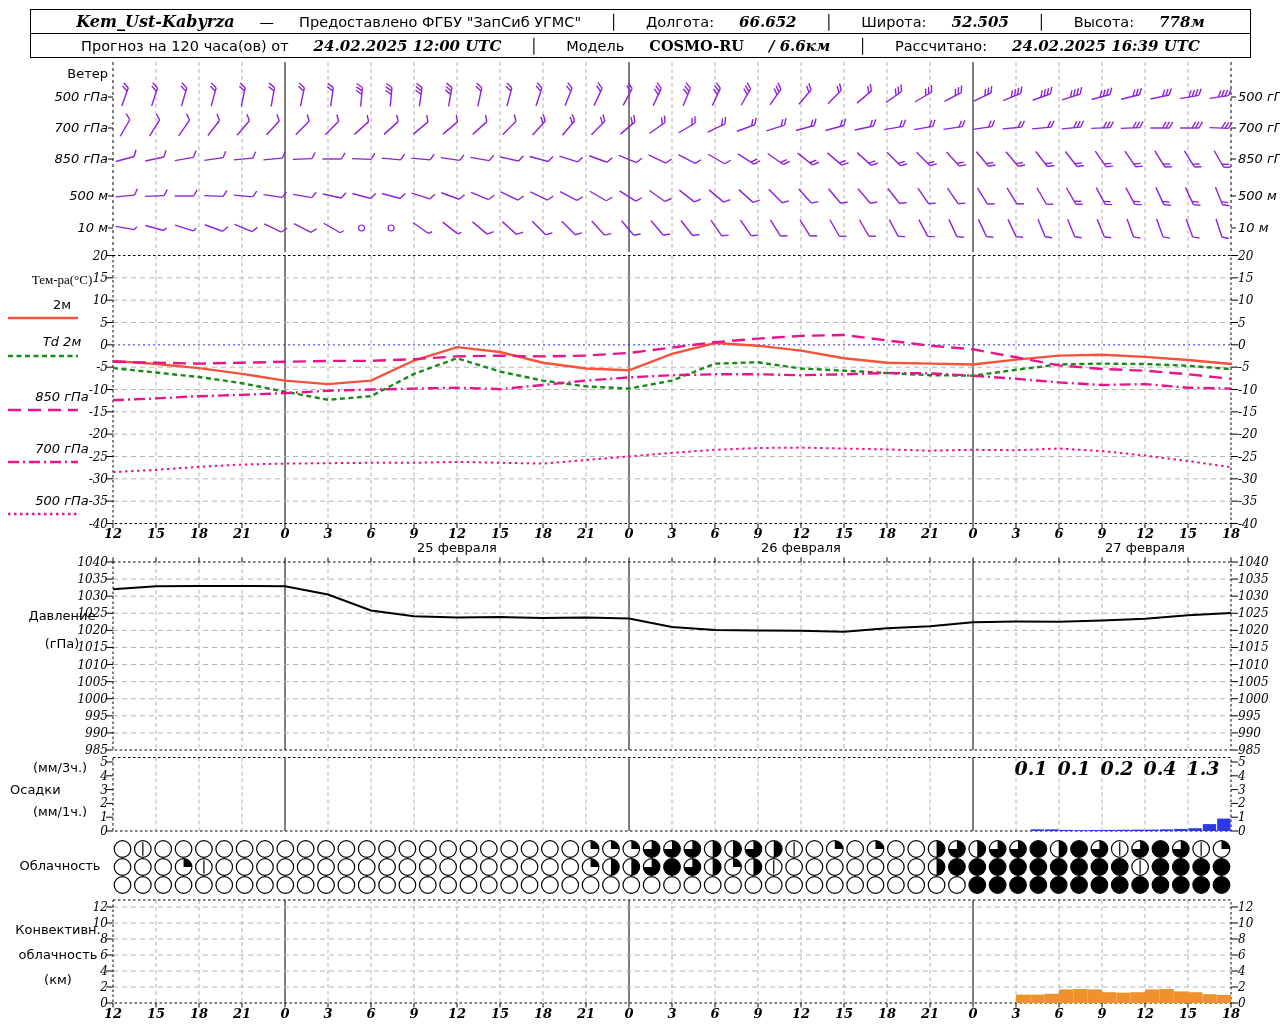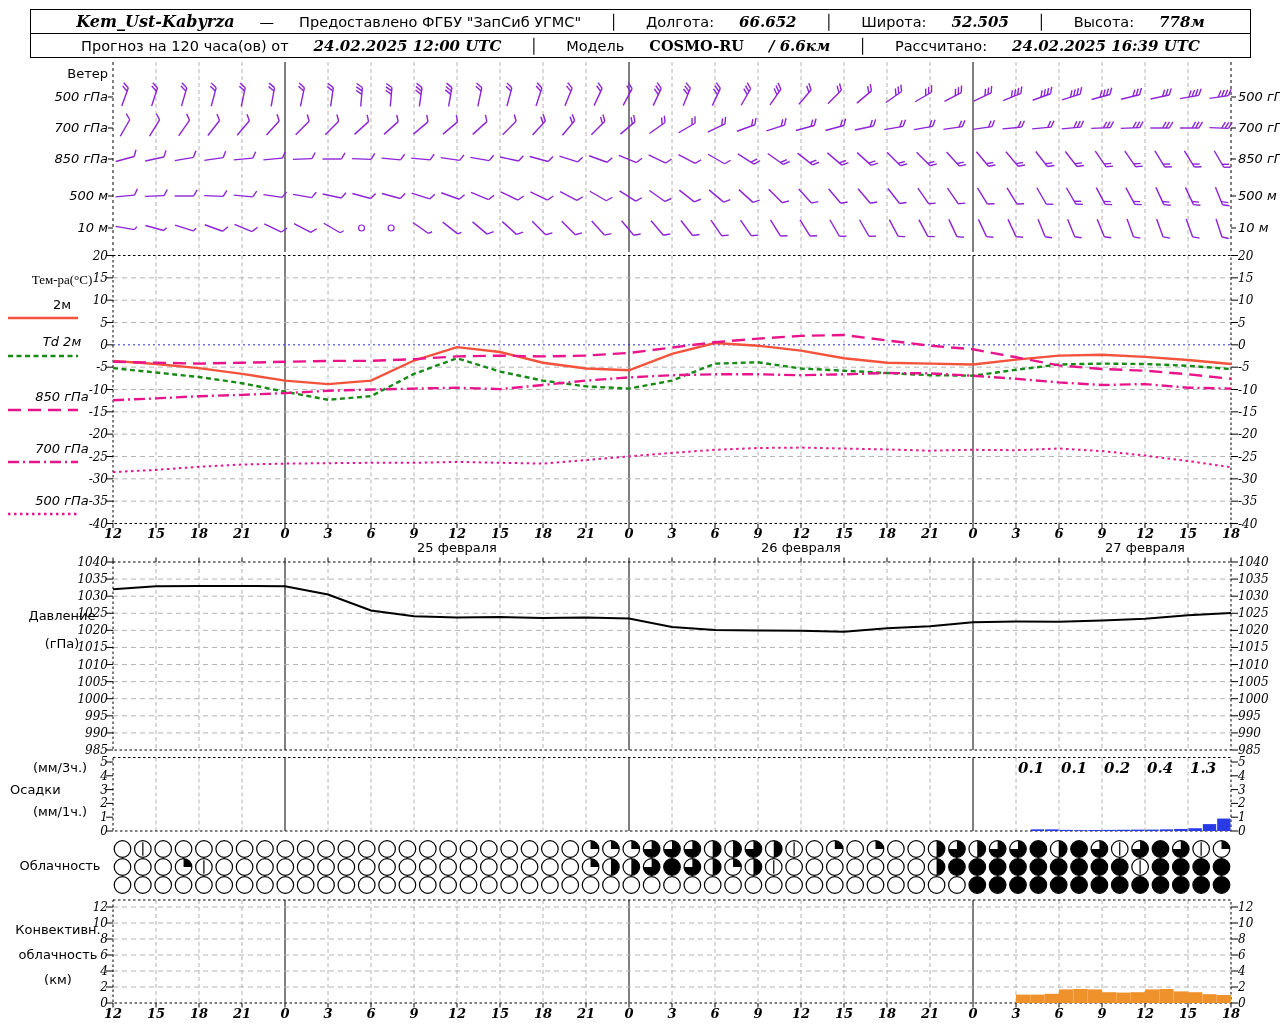--- a/index.html
+++ b/index.html
@@ -14,21 +14,21 @@
   .st{font-family:"DejaVu Serif",serif;font-style:italic;font-weight:bold;font-size:16px;}
   .num{font-family:"DejaVu Serif",serif;font-style:italic;font-weight:bold;font-size:15px;}
   .mdl{font-family:"DejaVu Serif",serif;font-weight:bold;}
   .sep{padding:0 3px;}
   .lab{position:absolute;font-size:13px;line-height:15px;z-index:2;}
   .tl{position:absolute;font-family:"DejaVu Serif",serif;font-style:italic;font-size:12px;
       height:14px;line-height:14px;z-index:2;pointer-events:none;}
   .tt{position:absolute;font-family:"DejaVu Serif",serif;font-style:italic;font-size:13px;font-weight:bold;
       height:15px;line-height:15px;text-align:center;z-index:2;pointer-events:none;}
   .dt{position:absolute;font-size:13px;height:15px;line-height:15px;text-align:center;z-index:2;pointer-events:none;}
-  .pv{position:absolute;font-family:"DejaVu Serif",serif;font-style:italic;font-weight:bold;font-size:15px;
+  .pv{position:absolute;font-family:"DejaVu Serif",serif;font-style:italic;font-weight:bold;font-size:19px;
       height:15px;line-height:15px;text-align:center;z-index:2;pointer-events:none;}
 </style>
 </head>
 <body>
 
 <div class="hdr">
   <div class="hrow">
     <span class="st">Kem_Ust-Kabyrza</span>
     <span>—</span>
     <span>Предоставлено ФГБУ "ЗапСиб УГМС"</span>

